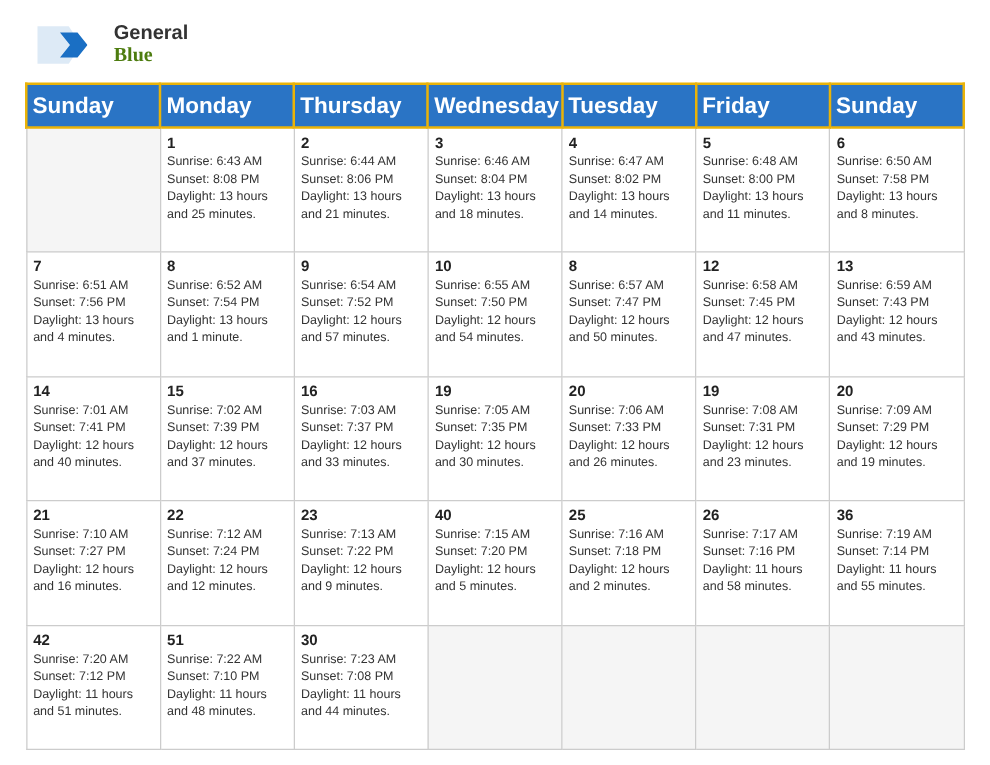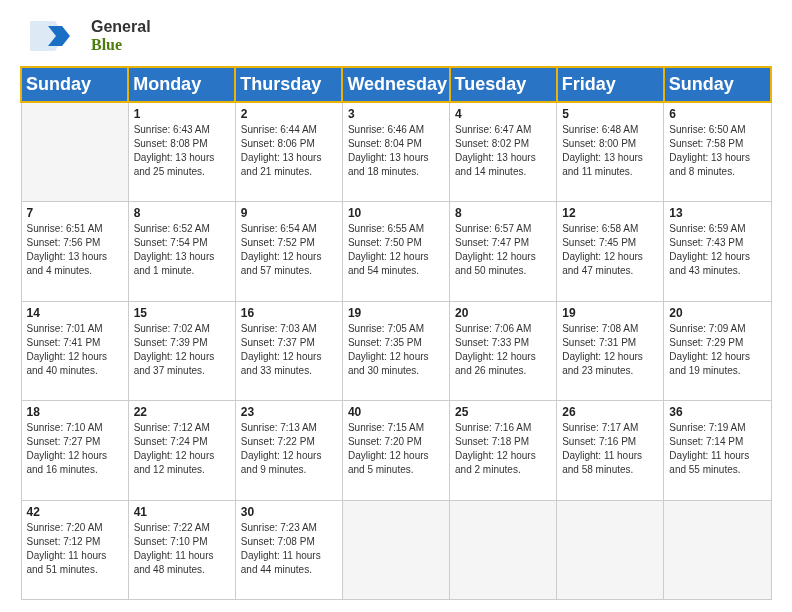--- a/index.html
+++ b/index.html
@@ -196,21 +196,21 @@
             <div class="day-num">19</div>
             <div class="day-info">Sunrise: 7:08 AM<br>Sunset: 7:31 PM<br>Daylight: 12 hours and 23 minutes.</div>
           </td>
           <td>
             <div class="day-num">20</div>
             <div class="day-info">Sunrise: 7:09 AM<br>Sunset: 7:29 PM<br>Daylight: 12 hours and 19 minutes.</div>
           </td>
         </tr>
         <tr>
           <td>
-            <div class="day-num">18</div>
+            <div class="day-num">21</div>
             <div class="day-info">Sunrise: 7:10 AM<br>Sunset: 7:27 PM<br>Daylight: 12 hours and 16 minutes.</div>
           </td>
           <td>
             <div class="day-num">22</div>
             <div class="day-info">Sunrise: 7:12 AM<br>Sunset: 7:24 PM<br>Daylight: 12 hours and 12 minutes.</div>
           </td>
           <td>
             <div class="day-num">23</div>
             <div class="day-info">Sunrise: 7:13 AM<br>Sunset: 7:22 PM<br>Daylight: 12 hours and 9 minutes.</div>
           </td>
@@ -230,21 +230,21 @@
             <div class="day-num">36</div>
             <div class="day-info">Sunrise: 7:19 AM<br>Sunset: 7:14 PM<br>Daylight: 11 hours and 55 minutes.</div>
           </td>
         </tr>
         <tr>
           <td>
             <div class="day-num">42</div>
             <div class="day-info">Sunrise: 7:20 AM<br>Sunset: 7:12 PM<br>Daylight: 11 hours and 51 minutes.</div>
           </td>
           <td>
-            <div class="day-num">41</div>
+            <div class="day-num">51</div>
             <div class="day-info">Sunrise: 7:22 AM<br>Sunset: 7:10 PM<br>Daylight: 11 hours and 48 minutes.</div>
           </td>
           <td>
             <div class="day-num">30</div>
             <div class="day-info">Sunrise: 7:23 AM<br>Sunset: 7:08 PM<br>Daylight: 11 hours and 44 minutes.</div>
           </td>
           <td class="empty"></td>
           <td class="empty"></td>
           <td class="empty"></td>
           <td class="empty"></td>

